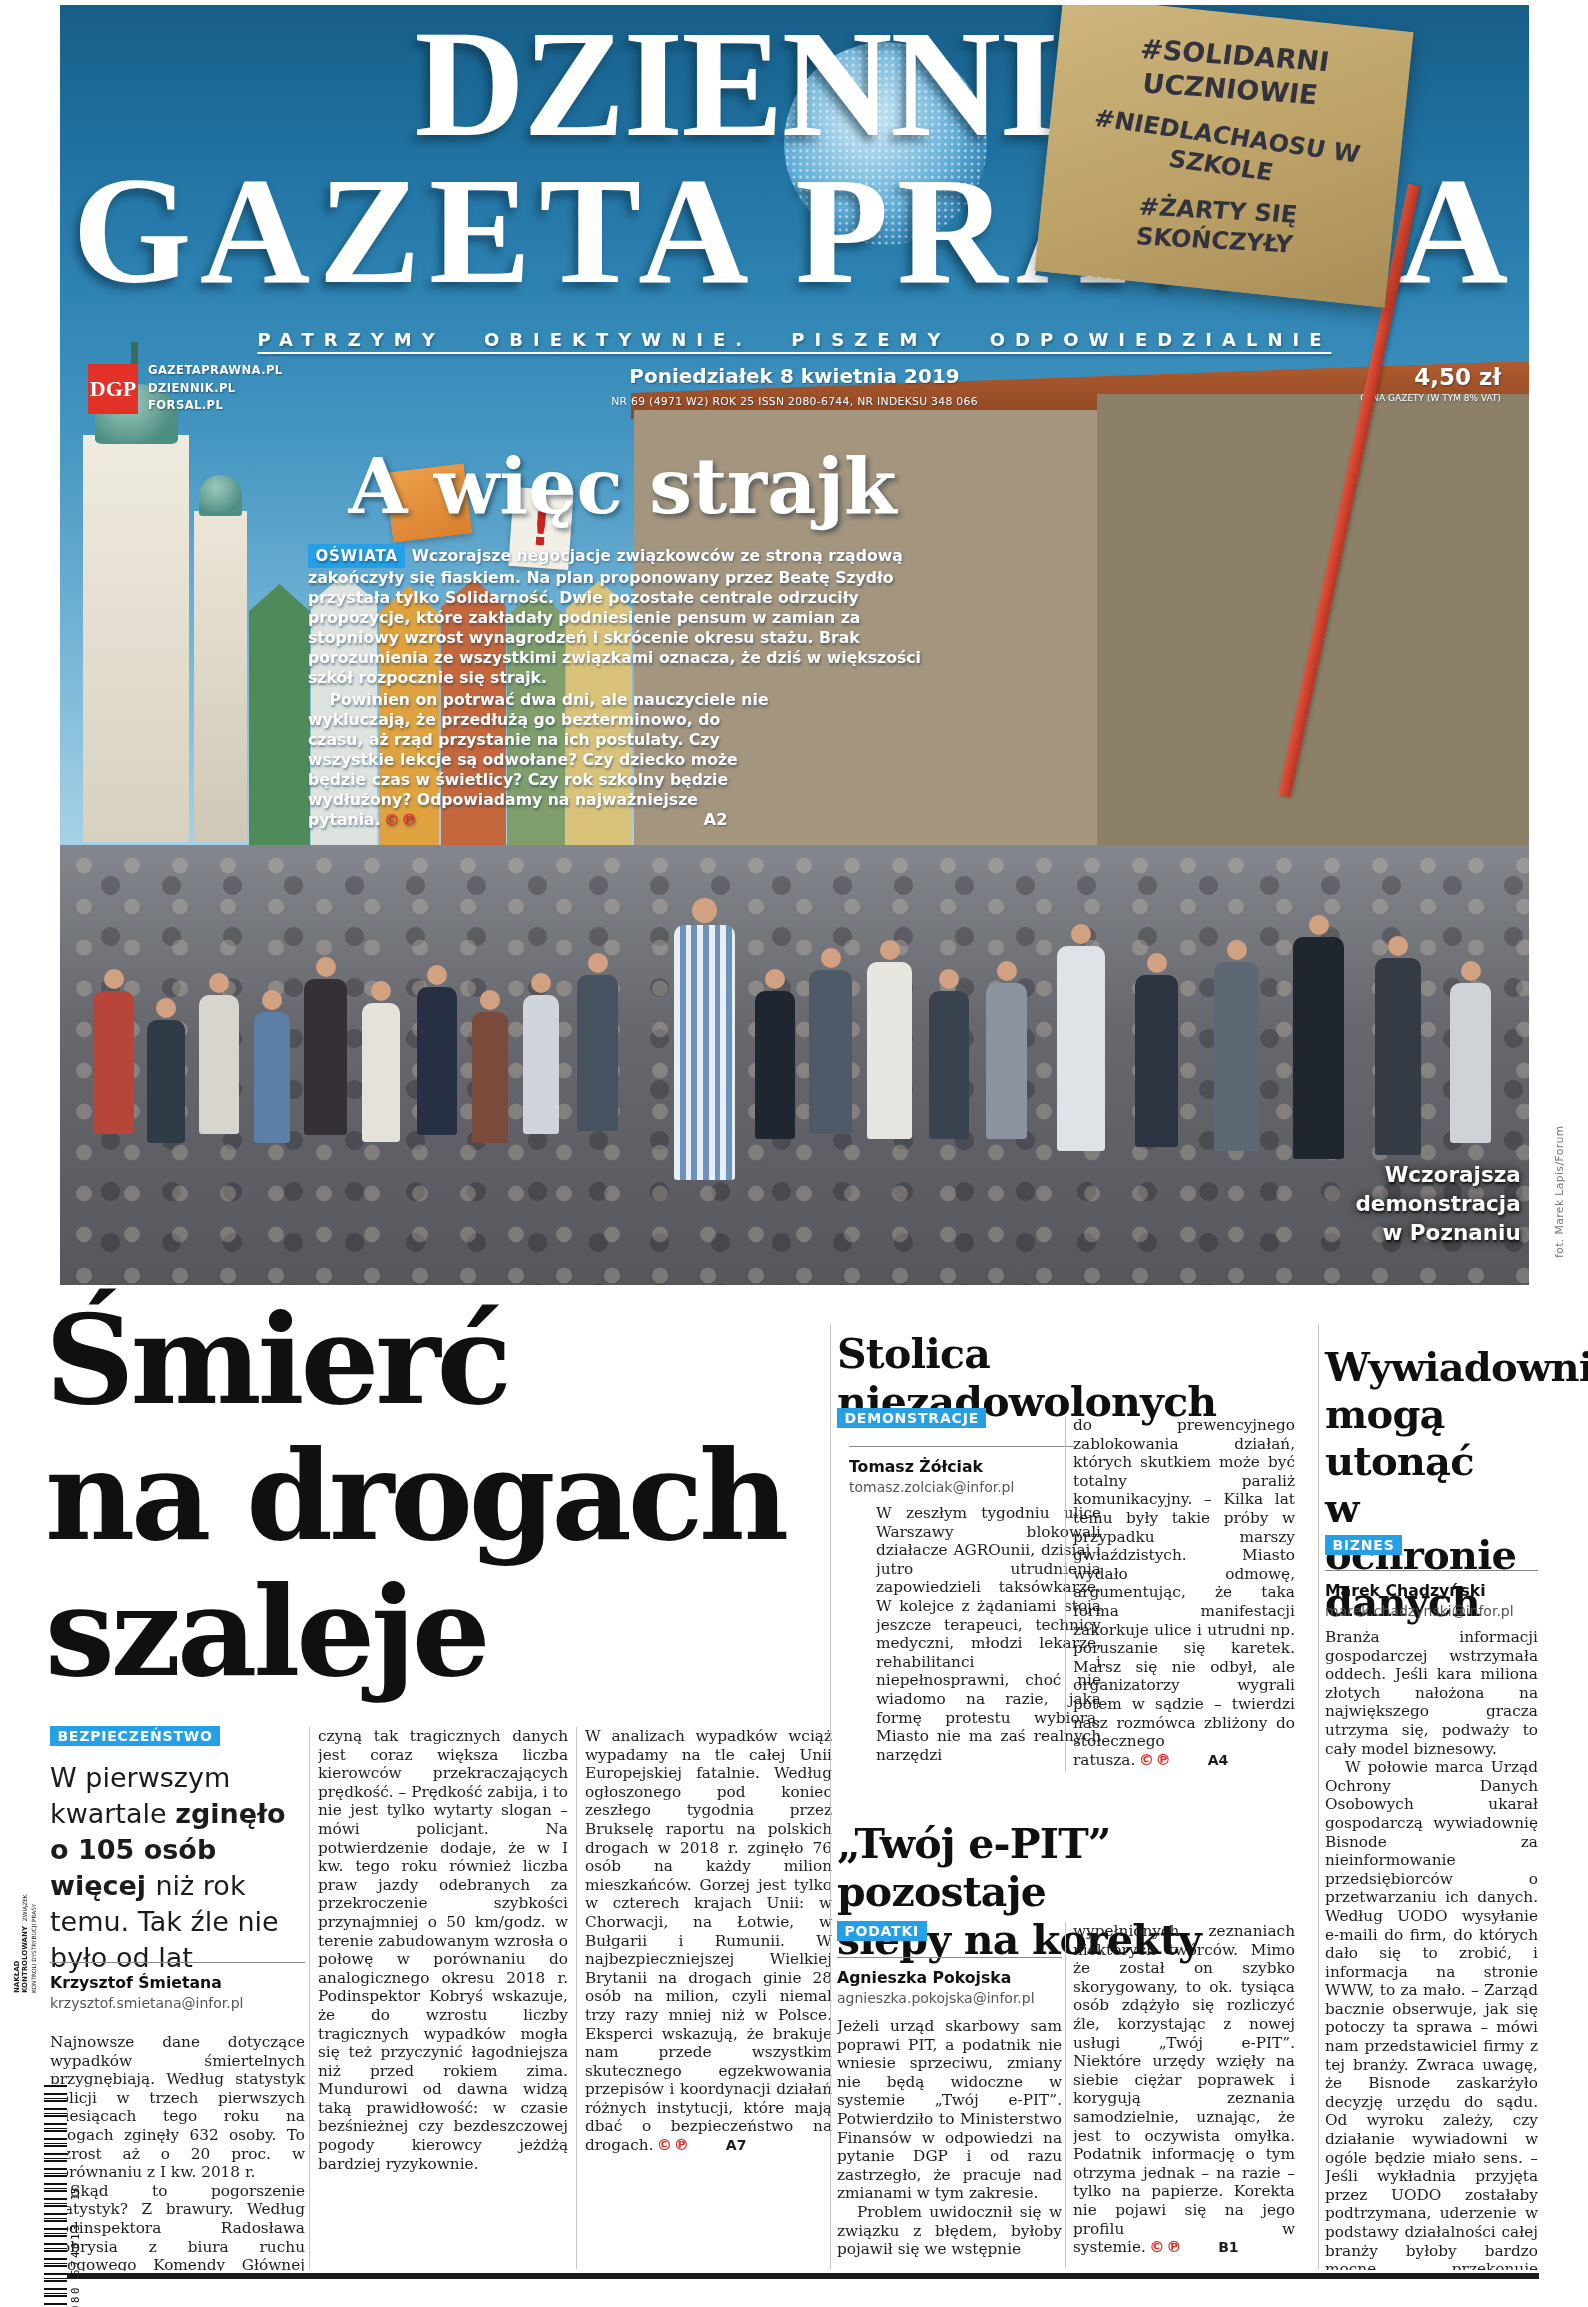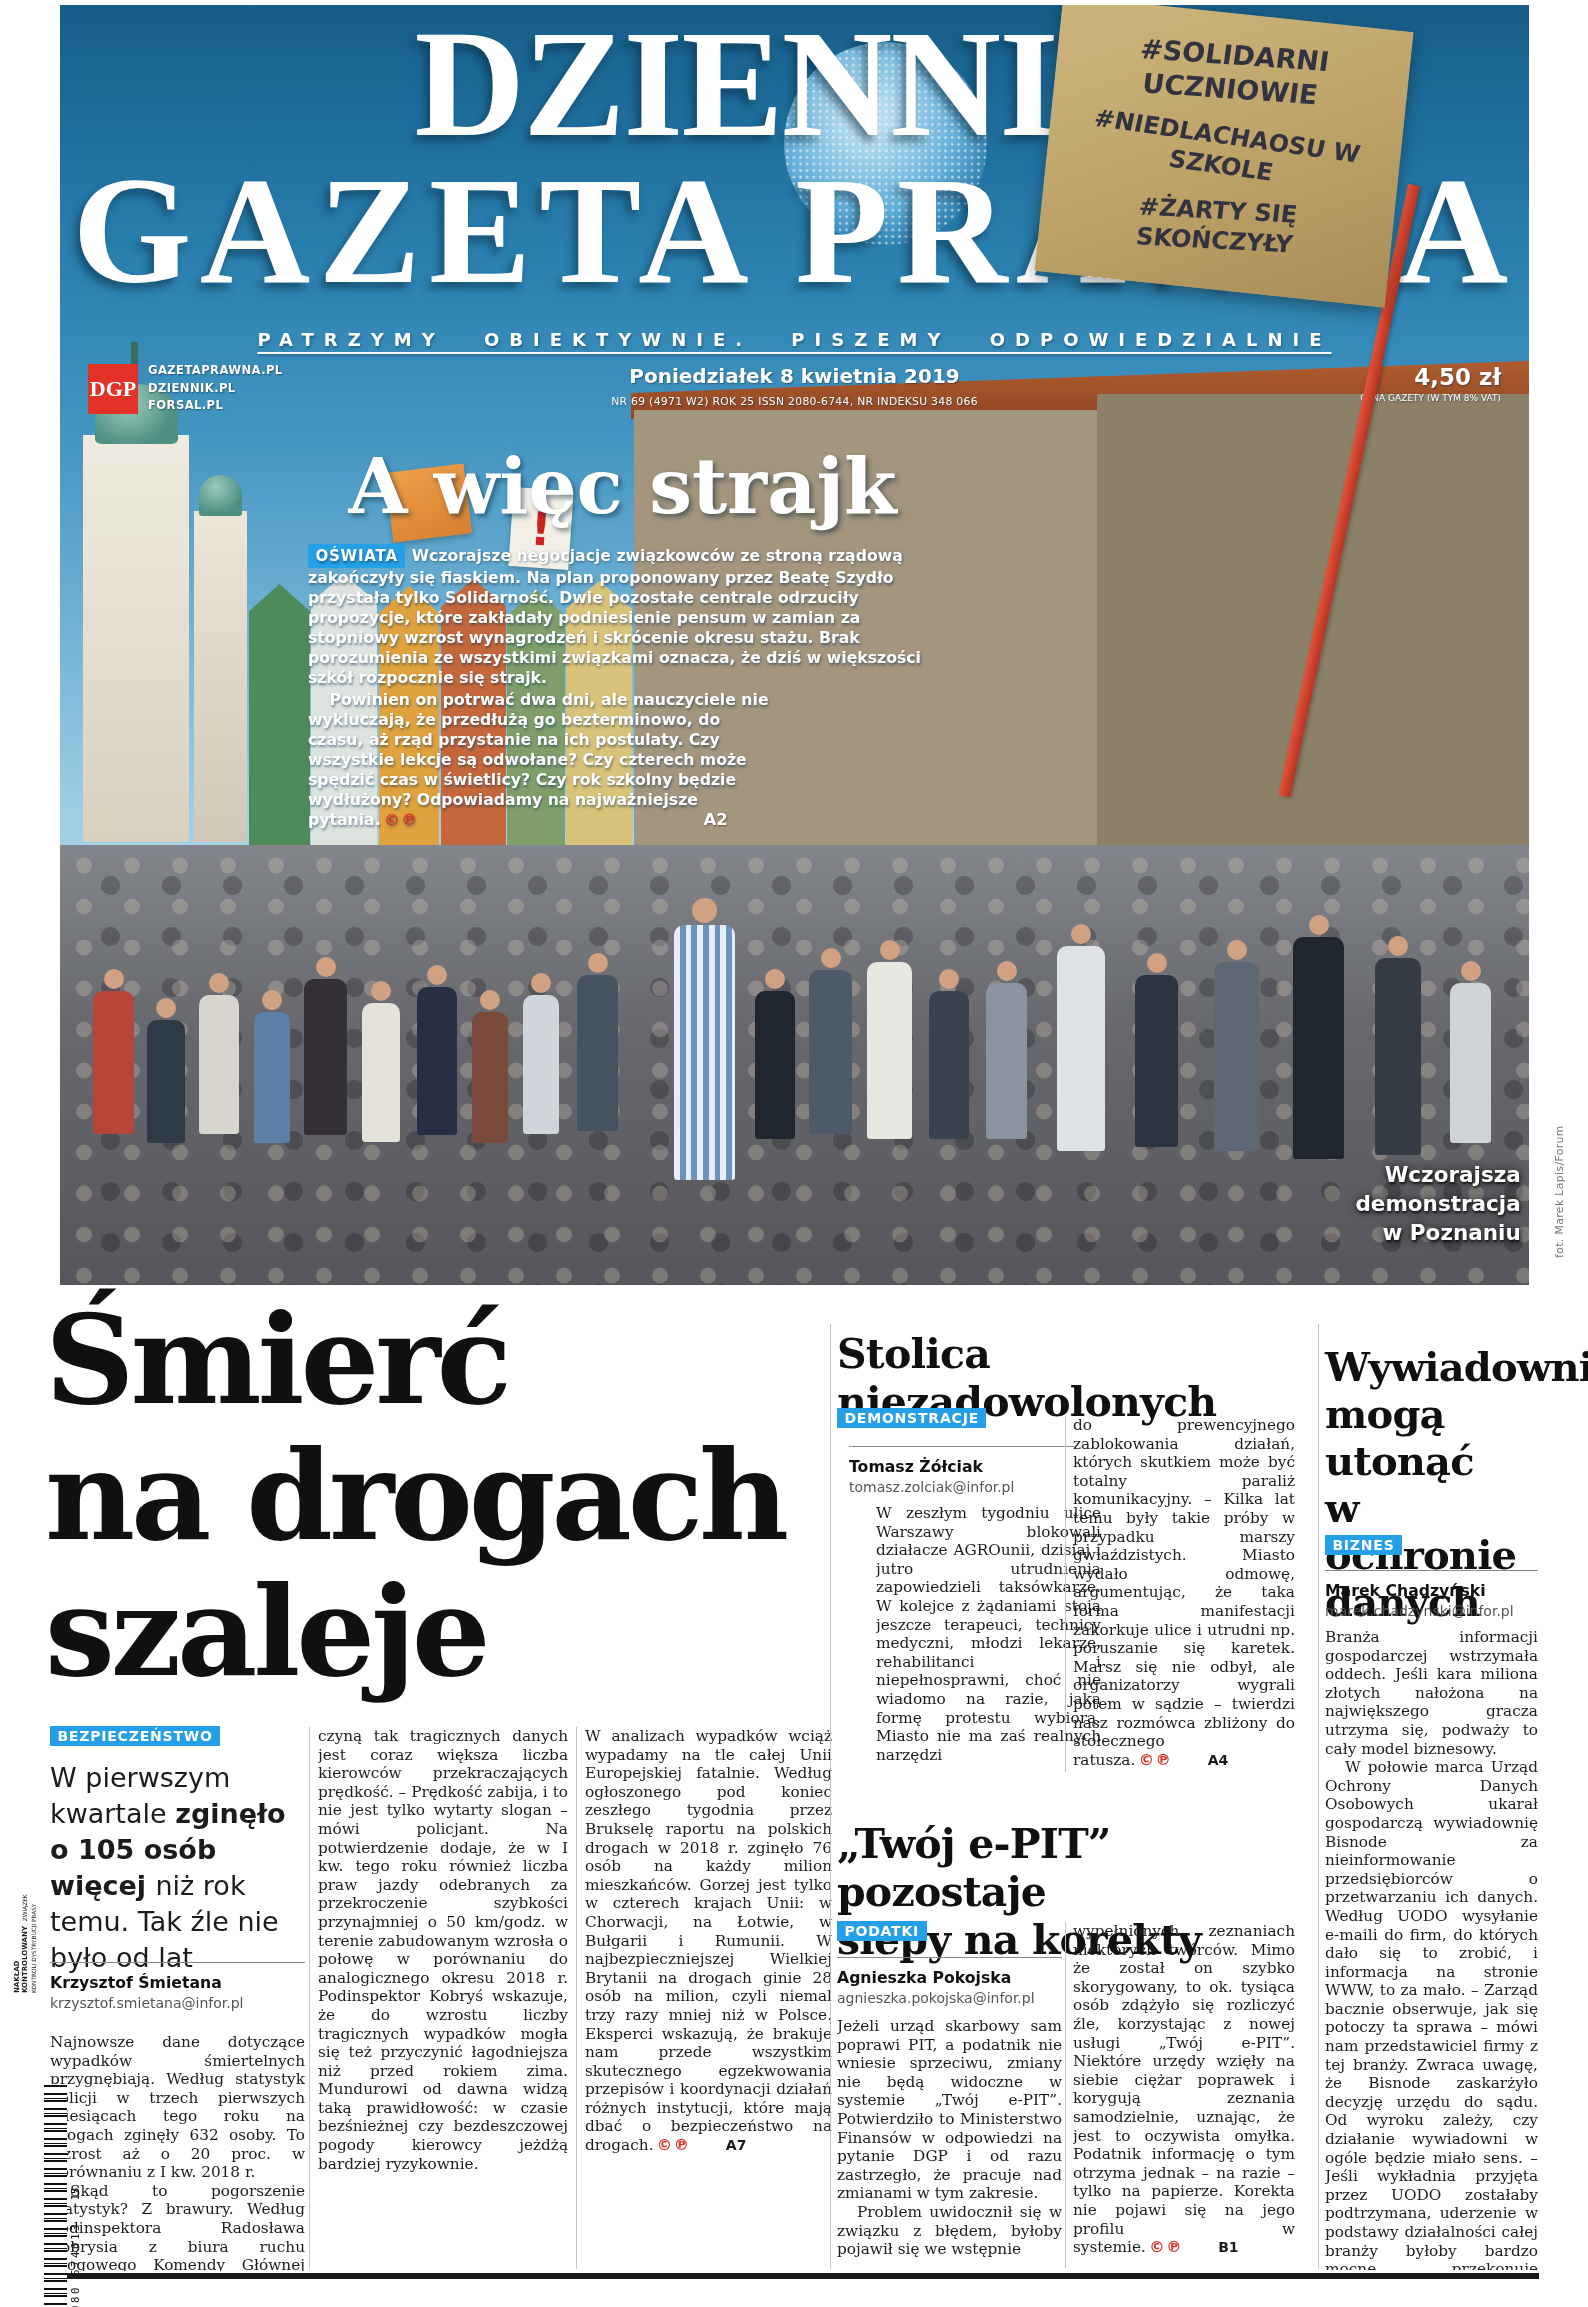--- a/index.html
+++ b/index.html
@@ -283,21 +283,21 @@
     <div class="sign">
       <div class="s1">#SOLIDARNI UCZNIOWIE</div>
       <div class="s2">#NIEDLACHAOSU W SZKOLE</div>
       <div class="s3">#ŻARTY SIĘ SKOŃCZYŁY</div>
     </div>
 
     <div class="hero-headline">A więc strajk</div>
 
     <div class="hero-lead">
       <p class="p1"><span class="chip chip-hero">OŚWIATA</span><span>Wczorajsze negocjacje związkowców ze stroną rządową zakończyły się fiaskiem. Na plan proponowany przez Beatę Szydło przystała tylko Solidarność. Dwie pozostałe centrale odrzuciły propozycje, które zakładały podniesienie pensum w zamian za stopniowy wzrost wynagrodzeń i skrócenie okresu stażu. Brak porozumienia ze wszystkimi związkami oznacza, że dziś w większości szkół rozpocznie się strajk.</span></p>
-      <p class="p2"><span>Powinien on potrwać dwa dni, ale nauczyciele nie wykluczają, że przedłużą go bezterminowo, do czasu, aż rząd przystanie na ich postulaty. Czy wszystkie lekcje są odwołane? Czy czterech może spędzić czas w świetlicy? Czy rok szkolny będzie wydłużony? Odpowiadamy na najważniejsze pytania.</span><span class="cp">©℗</span><span class="ref-a2">A2</span></p>
+      <p class="p2"><span>Powinien on potrwać dwa dni, ale nauczyciele nie wykluczają, że przedłużą go bezterminowo, do czasu, aż rząd przystanie na ich postulaty. Czy wszystkie lekcje są odwołane? Czy dziecko może będzie czas w świetlicy? Czy rok szkolny będzie wydłużony? Odpowiadamy na najważniejsze pytania.</span><span class="cp">©℗</span><span class="ref-a2">A2</span></p>
     </div>
 
     <div class="caption">Wczorajsza
 demonstracja
 w Poznaniu</div>
   </div>
 
   <div class="credit">fot. Marek Lapis/Forum</div>
 
   <h2 class="hl hl-roads">

